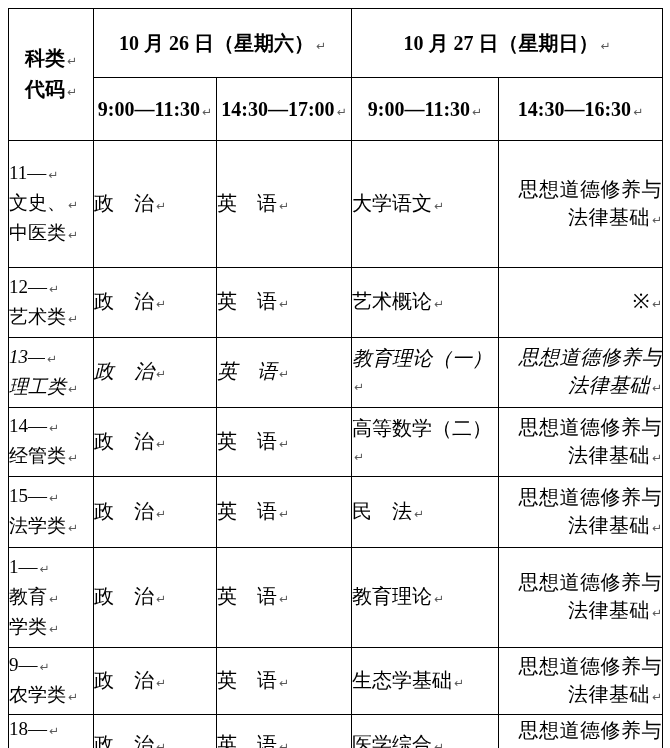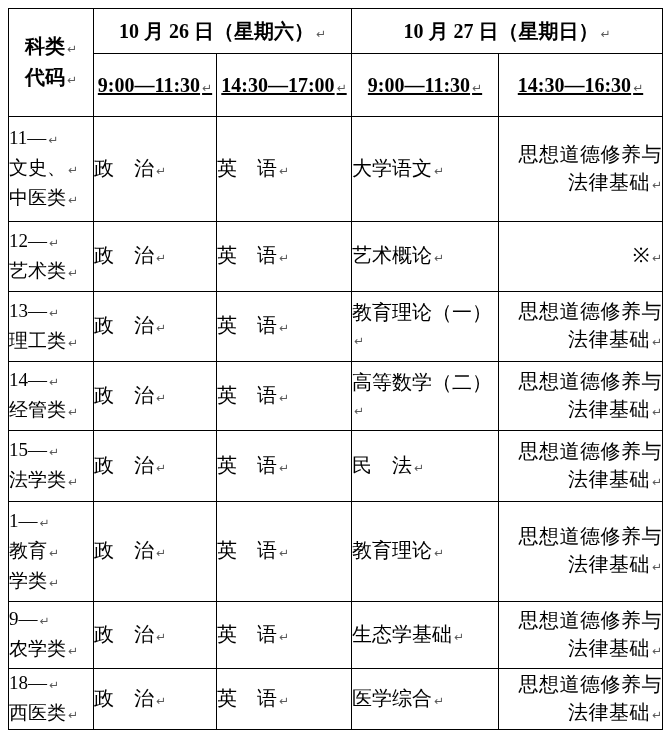--- a/index.html
+++ b/index.html
@@ -23,25 +23,25 @@
     width: 654px;
   }
   table.schedule td {
     border: 1.5px solid #000000;
     padding: 0;
     vertical-align: middle;
     overflow: hidden;
     box-sizing: border-box;
   }
   
-  tr.row-h1 { height: 45px; }
-  tr.row-h2 { height: 63px; text-decoration: underline; }
-  tr.row-0  { height: 105px; }
+  tr.row-h1 { height: 69px; }
+  tr.row-h2 { height: 63px; }
+  tr.row-0  { height: 127px; }
   tr.row-1  { height: 70px; }
-  tr.row-2  { height: 70px; }
+  tr.row-2  { height: 70px; font-style: italic; }
   tr.row-3  { height: 69px; }
   tr.row-4  { height: 71px; }
   tr.row-5  { height: 100px; }
   tr.row-6  { height: 67px; }
   tr.row-7  { height: 58px; }
 
   .hcell {
     font-weight: bold;
     text-align: center;
     font-size: 20px;

